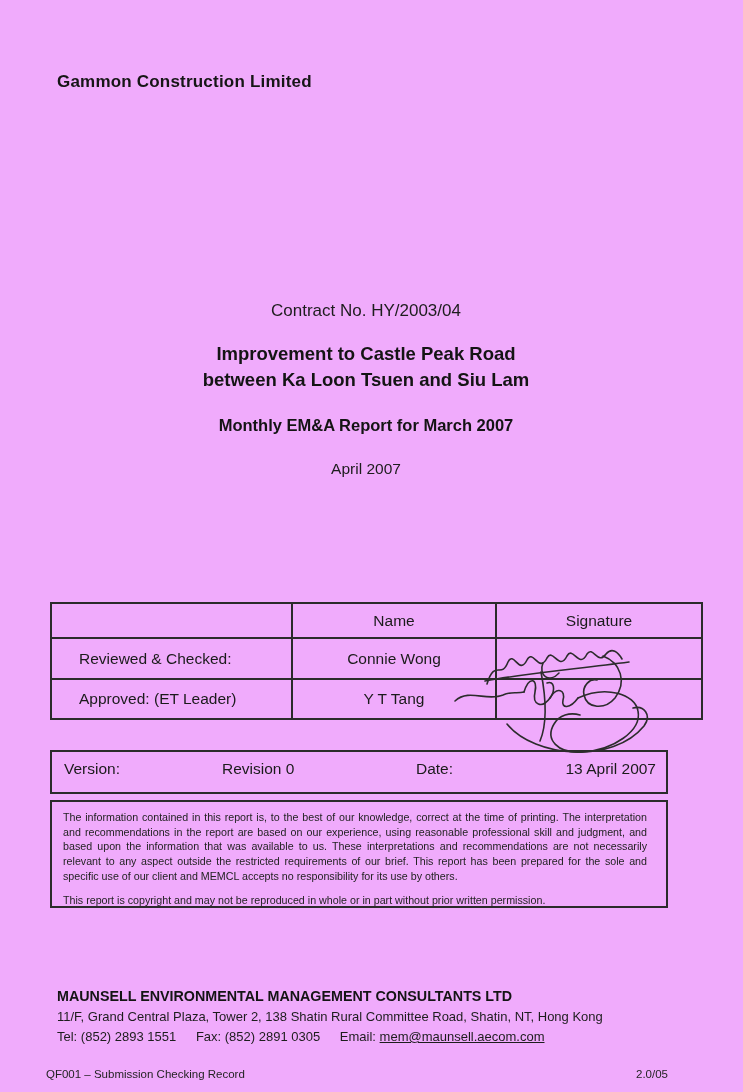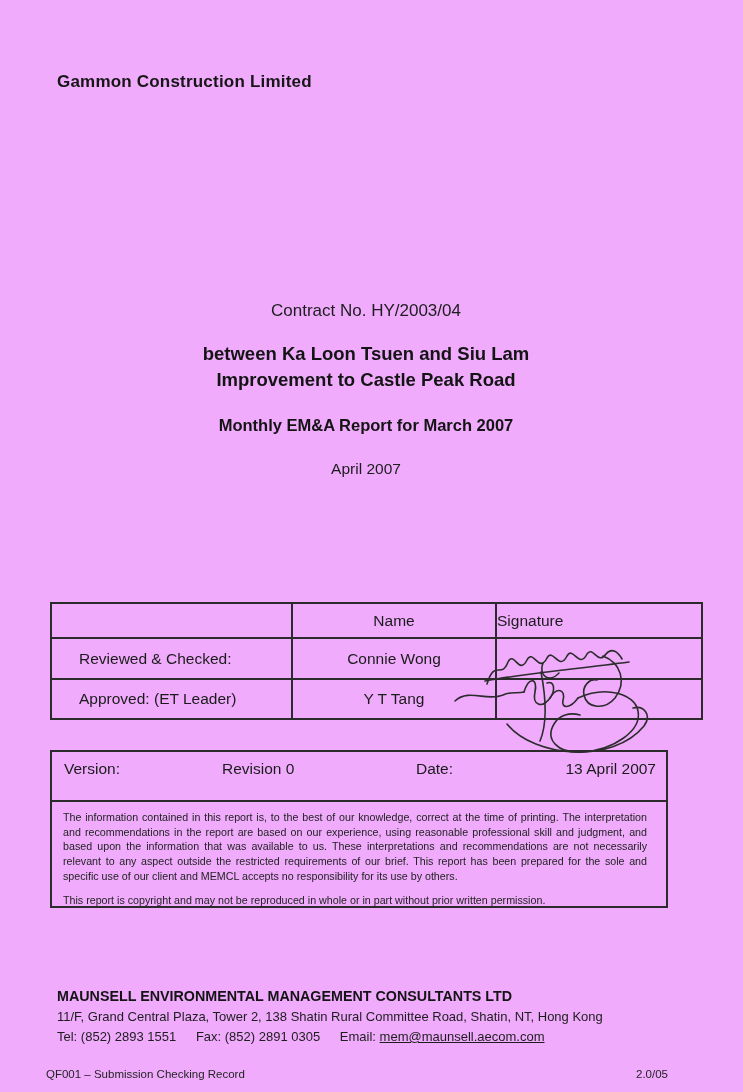--- a/index.html
+++ b/index.html
@@ -52,30 +52,30 @@
     border-collapse:collapse;table-layout:fixed;
     width:618px;
   }
   table.approval td{
     border:2px solid #2b2b2b;
     font-size:15.5px;color:#1b1b1b;
     padding:0;
   }
   table.approval .c-role{width:212px;text-align:left;padding-left:27px;}
   table.approval .c-name{width:202px;text-align:center;}
-  table.approval .c-sig{width:204px;}
+  table.approval .c-sig{width:204px;text-align:center;}
   table.approval tr.hd td{height:33px;}
   table.approval tr.r1 td{height:39px;}
   table.approval tr.r2 td{height:38px;}
   
   .sig-overlay{position:absolute;left:445px;top:628px;width:240px;height:145px;pointer-events:none;}
   .sig-overlay path{stroke:#2c2c2c;stroke-width:1.6;fill:none;stroke-linecap:round;}
   
   .version-bar{
-    position:absolute;left:50px;top:750px;width:618px;height:52px;
+    position:absolute;left:50px;top:750px;width:618px;height:44px;
     border:2px solid #2b2b2b;box-sizing:border-box;
     font-size:15.5px;
   }
   .version-bar span{position:absolute;top:8px;}
   .vb-label{left:12px;}
   .vb-value{left:170px;}
   .vb-datelabel{left:364px;}
   .vb-datevalue{right:10px;}
   
   .disclaimer{
@@ -105,22 +105,22 @@
 <body>
 
 <div class="page">
 
   <div class="company-name">Gammon Construction Limited</div>
 
 
   <div class="title-block">
     <div class="contract-no">Contract No. HY/2003/04</div>
     <div class="project-title">
+      <div>Improvement to Castle Peak Road</div>
       <div>between Ka Loon Tsuen and Siu Lam</div>
-      <div>Improvement to Castle Peak Road</div>
     </div>
     <div class="report-title">Monthly EM&amp;A Report for March 2007</div>
     <div class="issue-date">April 2007</div>
   </div>
 
   <table class="approval">
     <tbody>
       <tr class="hd">
         <td class="c-role"></td>
         <td class="c-name">Name</td>

